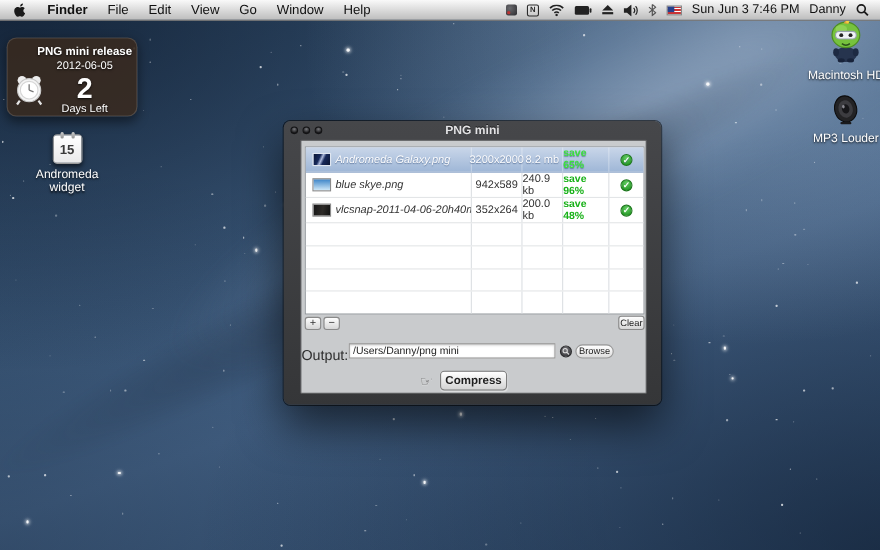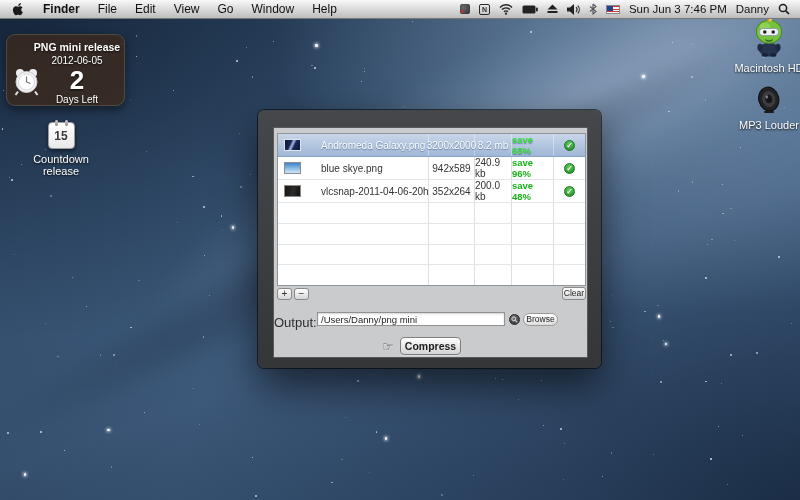--- a/index.html
+++ b/index.html
@@ -83,21 +83,21 @@
     background:radial-gradient(circle at 50% 28%, #77787c, #1d1d1f 72%); border:1px solid #121214; }
   .content { position:absolute; left:15px; top:17px; width:315px; height:231px;
     background:#c9cbcd; border:1px solid #58595b; border-radius:1px; }
 
   .ftable { position:absolute; left:3px; top:5px; width:309px; height:153px;
     background:#fff; border:1px solid #8f9499; display:flex; flex-direction:column; }
   .trow { flex:1; display:flex; align-items:center; border-bottom:1px solid #e3e5e7; font-size:10px; color:#333; }
   .trow:last-child { border-bottom:none; }
   .trow > div { height:100%; display:flex; align-items:center; border-right:1px solid #dcdfe3; }
   .trow > div:last-child { border-right:none; }
-  .c-name { width:151px; padding-left:6px; gap:20px; overflow:hidden; white-space:nowrap; }
+  .c-name { width:151px; padding-left:6px; gap:4px; overflow:hidden; white-space:nowrap;font-style:italic; }
   .c-dim { width:46px; justify-content:center; }
   .c-size { width:37px; justify-content:center; }
   .c-save { width:42px; justify-content:center; font-weight:bold; font-size:9.5px; color:#17b117; }
   .c-check { flex:1; justify-content:center; }
   .trow.selected { background:linear-gradient(#c9d6e9, #9fb7d7); color:#fdfdfe;
     text-shadow:0 1px 1px rgba(70,95,135,0.7); border-bottom-color:#8aa4c8; }
   .trow.selected > div { border-right-color:rgba(255,255,255,0.35); }
   .trow.selected .c-save { color:#3be23b; }
   .thumb { width:17px; height:12px; border:1px solid #8b8b8b; flex:0 0 auto; }
   .trow.selected .thumb { border-color:#dfe6f0; }
@@ -376,21 +376,21 @@
       <div class="cd-date">2012-06-05</div>
       <div class="cd-days">2</div>
       <div class="cd-dayslabel">Days Left</div>
     </div>
   </div>
 
   <div class="cal-widget">
     <div class="cal-page">
       <div class="cal-num">15</div>
     </div>
-    <div class="cal-label">Countdown release</div>
+    <div class="cal-label">Andromeda widget</div>
   </div>
 
   <div class="dicon hd-icon">
     <svg width="36" height="40" viewBox="0 0 34 38">
       <ellipse cx="17" cy="31" rx="9.5" ry="6.5" fill="#26344e"></ellipse>
       <ellipse cx="8.5" cy="29" rx="2.5" ry="3.5" fill="#1d2a42"></ellipse>
       <ellipse cx="25.5" cy="29" rx="2.5" ry="3.5" fill="#1d2a42"></ellipse>
       <ellipse cx="13" cy="36" rx="3" ry="1.8" fill="#18233a"></ellipse>
       <ellipse cx="21" cy="36" rx="3" ry="1.8" fill="#18233a"></ellipse>
       <ellipse cx="17" cy="14" rx="12" ry="11" fill="#76c23d" stroke="#4c8c22"></ellipse>
@@ -412,20 +412,28 @@
         <ellipse cx="13" cy="13" rx="6.5" ry="8" fill="#3c3c40"></ellipse>
         <ellipse cx="13" cy="13" rx="3.4" ry="4.2" fill="#17171a"></ellipse>
         <ellipse cx="11.5" cy="10.5" rx="1.2" ry="1.6" fill="#8a8a92"></ellipse>
       </g>
       <rect x="8" y="25" width="10" height="2" rx="1" fill="#1a1a1c"></rect>
     </svg>
     <div class="lbl">MP3 Louder</div>
   </div>
 
   <div class="window">
+    <div class="titlebar">
+      <div class="lights">
+        <span class="light"></span>
+        <span class="light"></span>
+        <span class="light"></span>
+      </div>
+      <span class="wtitle">PNG mini</span>
+    </div>
 
     <div class="content">
 
       <div class="ftable">
         <div class="trow selected">
           <div class="c-name">
               <span class="thumb galaxy"></span>
               <span>Andromeda Galaxy.png</span>
             </div>
           <div class="c-dim">3200x2000</div>

